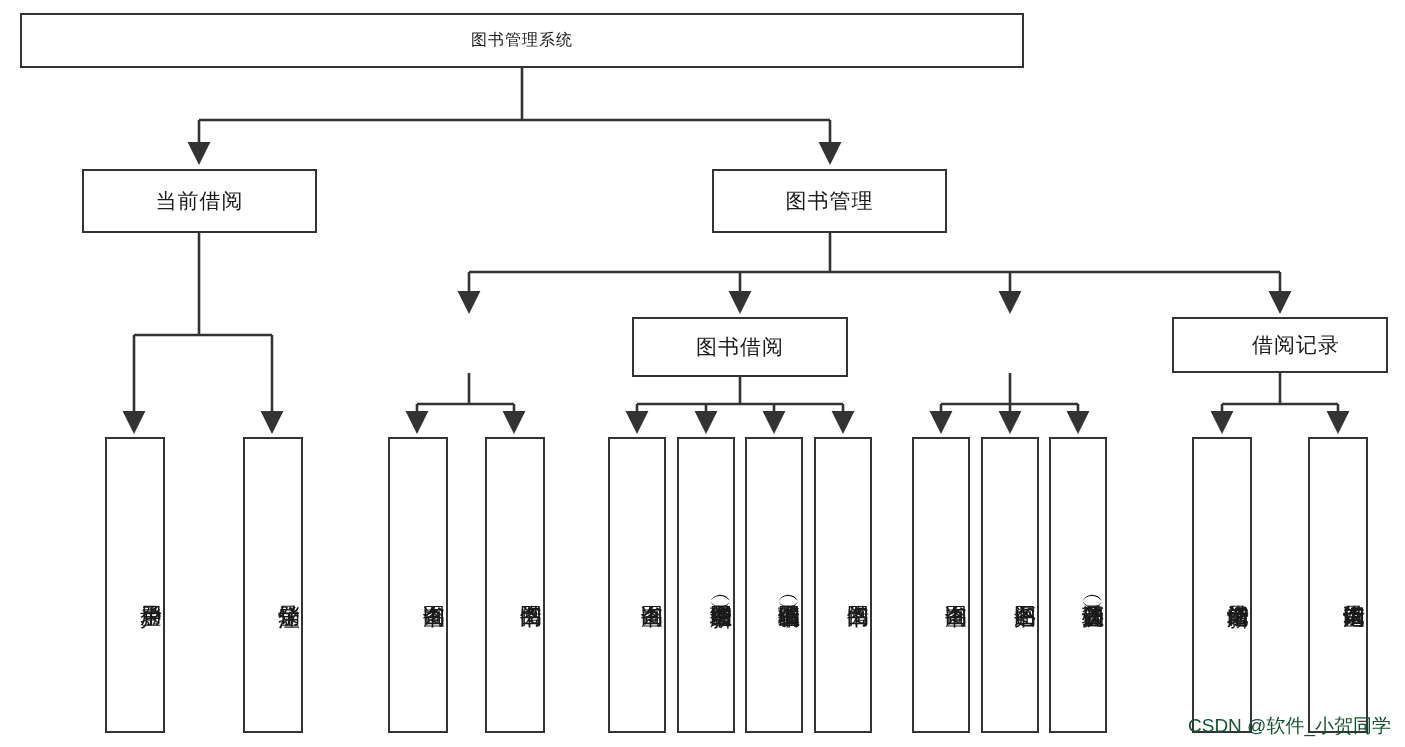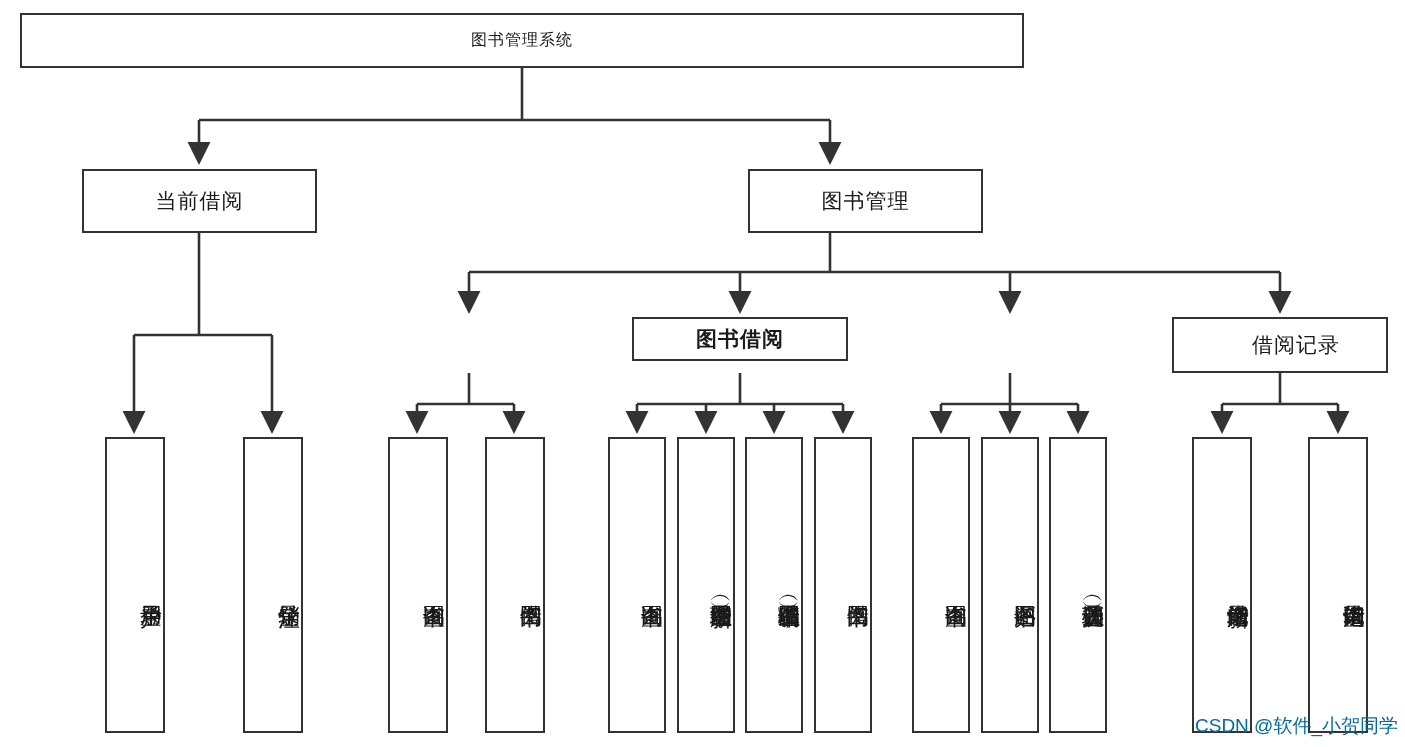--- a/index.html
+++ b/index.html
@@ -59,24 +59,23 @@
   .node.v .vlabel {
     writing-mode: vertical-rl;
     text-orientation: upright;
     display: block;
   }
   .watermark {
     position: absolute;
     left: 1188px;
     top: 713px;
     font-size: 19px;
-    color: #0369a1;
+    color: #14532d;
     white-space: nowrap;
     z-index: 3;
-    margin-left: 7px;
   }
 </style>
 </head>
 <body>
 
 <div id="canvas">
 
   <svg id="wires" viewBox="0 0 1405 747" xmlns="http://www.w3.org/2000/svg">
     <defs>
       <marker id="arrow" viewBox="0 0 12 12" refX="10" refY="6" markerWidth="9" markerHeight="9" orient="auto-start-reverse">
@@ -127,25 +126,25 @@
     </g>
   </svg>
 
   <div class="node h root" style="left:20px; top:13px; width:1004px; height:55px;">
     <span>图书管理系统</span>
   </div>
 
   <div class="node h" style="left:82px; top:169px; width:235px; height:64px;">
     <span>当前借阅</span>
   </div>
-  <div class="node h" style="left:712px; top:169px; width:235px; height:64px;margin-left:36px;">
+  <div class="node h" style="left:712px; top:169px; width:235px; height:64px;">
     <span>图书管理</span>
   </div>
 
-  <div class="node h" style="left:632px; top:317px; width:216px; height:44px;font-weight:bold;">
+  <div class="node h" style="left:632px; top:317px; width:216px; height:60px;">
     <span>图书借阅</span>
   </div>
   <div class="node h" style="left:1172px; top:317px; width:216px; height:56px;padding-left:32px;">
     <span>借阅记录</span>
   </div>
 
   <div class="node v" style="left:105px; top:437px; width:60px; height:296px;">
     <span class="vlabel">用户登录</span>
   </div>
   <div class="node v" style="left:243px; top:437px; width:60px; height:296px;">

